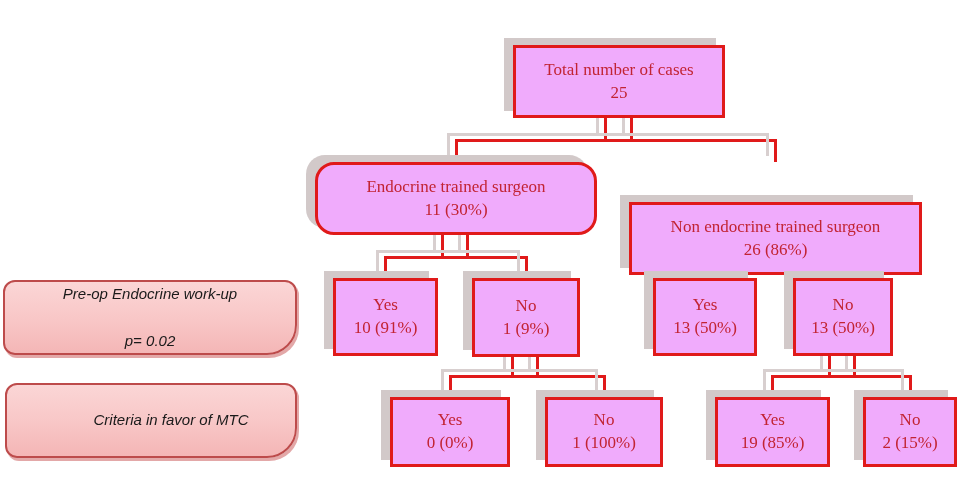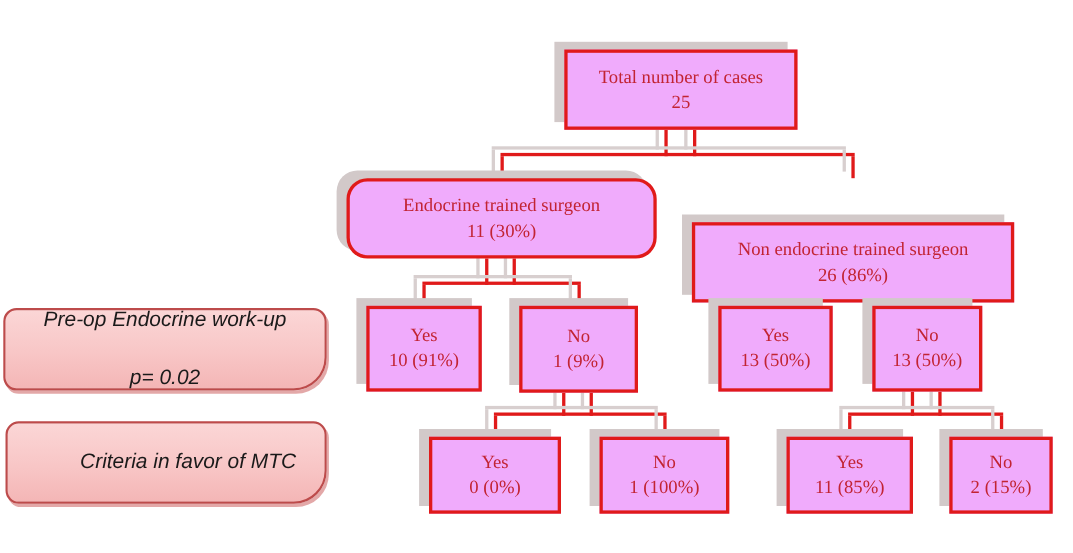--- a/index.html
+++ b/index.html
@@ -22,21 +22,21 @@
   .hline{height:3px;}
   
   .plabel{
     position:absolute;box-sizing:border-box;
     background:linear-gradient(180deg,#fbd6d6 0%,#f8c6c6 55%,#f4b6b6 100%);
     border:2px solid #bd4b4b;
     border-radius:12px 12px 30px 12px;
     box-shadow:2px 3px 0 #e3a8a8;
     display:flex;flex-direction:column;justify-content:center;align-items:center;
     font-family:"Liberation Sans", sans-serif;font-style:italic;
-    color:#1a1a1a;font-size:19px;line-height:1.5;text-align:left;gap:24px;
+    color:#1a1a1a;font-size:15px;line-height:1.5;text-align:left;gap:24px;
   }
 </style>
 </head>
 <body>
 
 <div class="canvas">
 
   <div class="vline" style="left:604px;top:118px;height:24px;"></div>
   <div class="vline" style="left:630px;top:118px;height:24px;"></div>
   <div class="hline" style="left:455px;top:139px;width:322px;"></div>
@@ -101,21 +101,21 @@
   <div class="node" style="left:390px;top:397px;width:120px;height:70px;">
     <div class="nline">Yes</div>
     <div class="nline">0 (0%)</div>
   </div>
   <div class="node" style="left:545px;top:397px;width:118px;height:70px;">
     <div class="nline">No</div>
     <div class="nline">1 (100%)</div>
   </div>
   <div class="node" style="left:715px;top:397px;width:115px;height:70px;">
     <div class="nline">Yes</div>
-    <div class="nline">11 (85%)</div>
+    <div class="nline">19 (85%)</div>
   </div>
   <div class="node" style="left:863px;top:397px;width:94px;height:70px;">
     <div class="nline">No</div>
     <div class="nline">2 (15%)</div>
   </div>
 
   <div class="plabel" style="left:3px;top:280px;width:294px;height:75px;">
     <div>Pre-op Endocrine work-up</div>
     <div>p= 0.02</div>
   </div>

